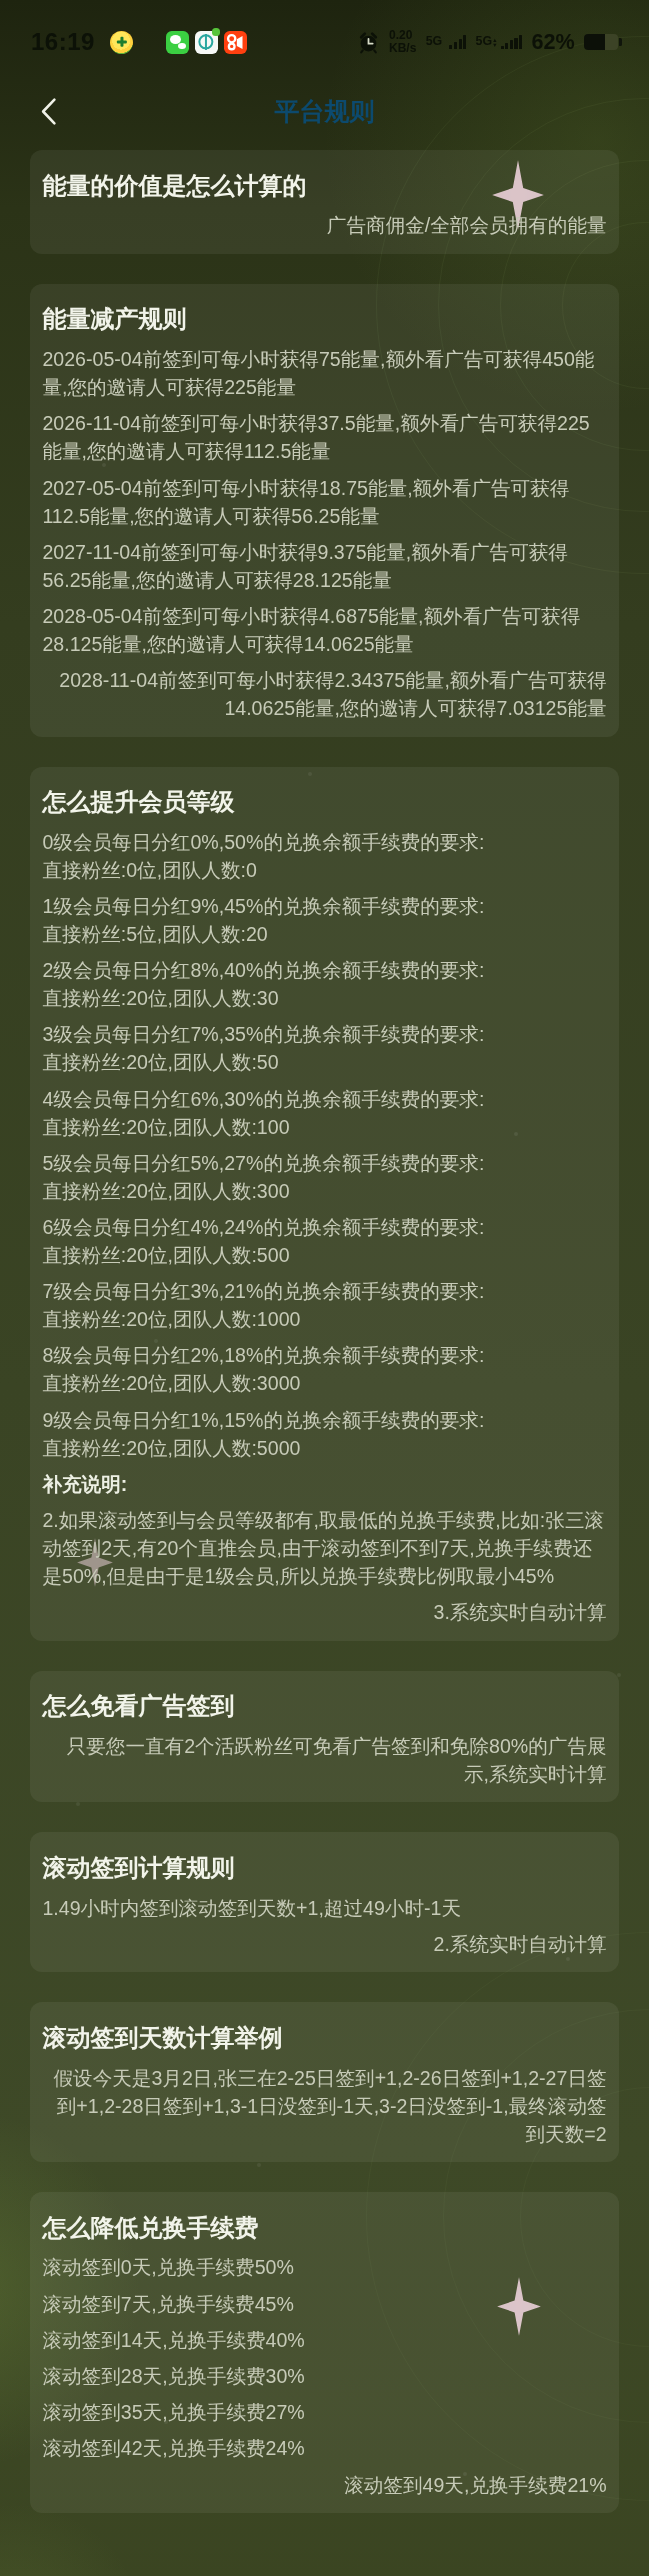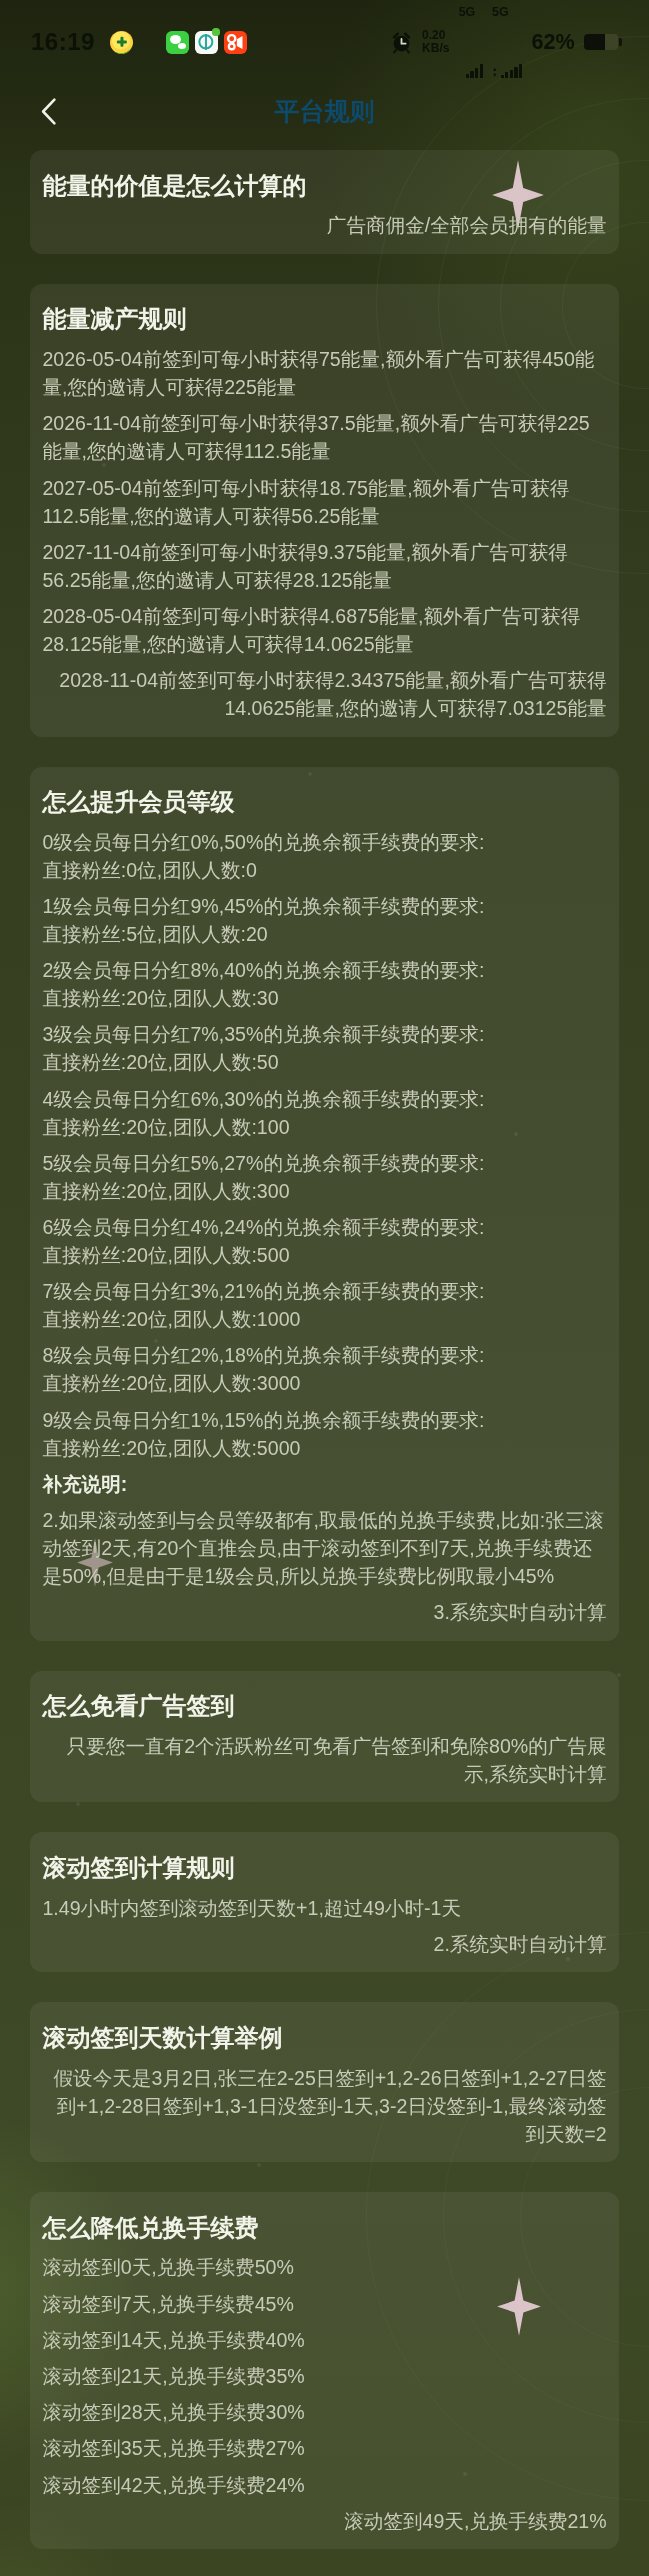--- a/index.html
+++ b/index.html
@@ -53,21 +53,21 @@
   .icon-bank::before { content:""; position:absolute; left:50%; top:50%; width:11.3px; height:11.3px;
     border:2.1px solid #2aa7a0; border-radius:50%; transform:translate(-50%,-50%); }
   .icon-bank::after { content:""; position:absolute; left:50%; top:3.1px; width:2.1px; height:16.5px;
     background:#2aa7a0; transform:translateX(-50%); }
   .badge { position:absolute; right:-2.1px; top:-2.1px; width:7.2px; height:7.2px; border-radius:50%;
     background:#57c43a; }
   .icon-kuaishou { margin-left:6.2px; border-radius:5.7px; background:#ff4010;
     display:flex; align-items:center; justify-content:center; }
   .sb-right { margin-left:auto; display:flex; align-items:center; gap:9.3px; }
   .sb-speed { font-size:12px; font-weight:700; line-height:13px; }
-  .net { display:flex; flex-direction:column; align-items:flex-start;gap:46px; }
+  .net { display:flex; flex-direction:row; align-items:flex-start; }
   .net-label { font-size:12.4px; font-weight:700; line-height:12.4px; margin-bottom:0.5px; }
   .bars { display:flex; align-items:flex-end; gap:1.5px; margin-left:7.2px; }
   .bars i { display:block; width:3.1px; background:#0c1107; border-radius:0.5px; }
   .net-arrows { font-size:5.7px; line-height:5.7px; letter-spacing:0; margin-right:1px; }
   .net2 { display:flex; align-items:flex-end; gap:1px; }
   .sb-batt-pct { font-size:21.6px; font-weight:600; }
   .battery { position:relative; width:34px; height:16.5px; border-radius:4.1px;
     background:linear-gradient(to right, #0c1008 0 62%, #3c4326 62% 100%); }
   .battery::after { content:""; position:absolute; right:-4.1px; top:4.6px; width:3.1px; height:7.2px;
     border-radius:0 1.5px 1.5px 0; background:#10150b; }
@@ -213,20 +213,19 @@
     </section>
     <section class="card">
       <h2 class="card-title">滚动签到天数计算举例</h2>
       <p class="p">假设今天是3月2日,张三在2-25日签到+1,2-26日签到+1,2-27日签到+1,2-28日签到+1,3-1日没签到-1天,3-2日没签到-1,最终滚动签到天数=2</p>
     </section>
     <section class="card">
       <h2 class="card-title">怎么降低兑换手续费</h2>
       <p class="p">滚动签到0天,兑换手续费50%</p>
       <p class="p">滚动签到7天,兑换手续费45%</p>
       <p class="p">滚动签到14天,兑换手续费40%</p>
-      <p class="p">滚动签到21天,兑换手续费35%</p>
       <p class="p">滚动签到28天,兑换手续费30%</p>
       <p class="p">滚动签到35天,兑换手续费27%</p>
       <p class="p">滚动签到42天,兑换手续费24%</p>
       <p class="p">滚动签到49天,兑换手续费21%</p>
     </section>
   </div>
 
 
 </body></html>

